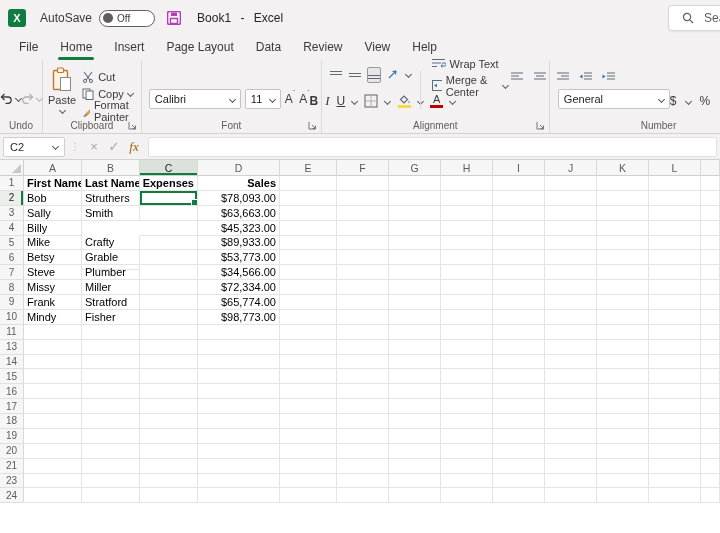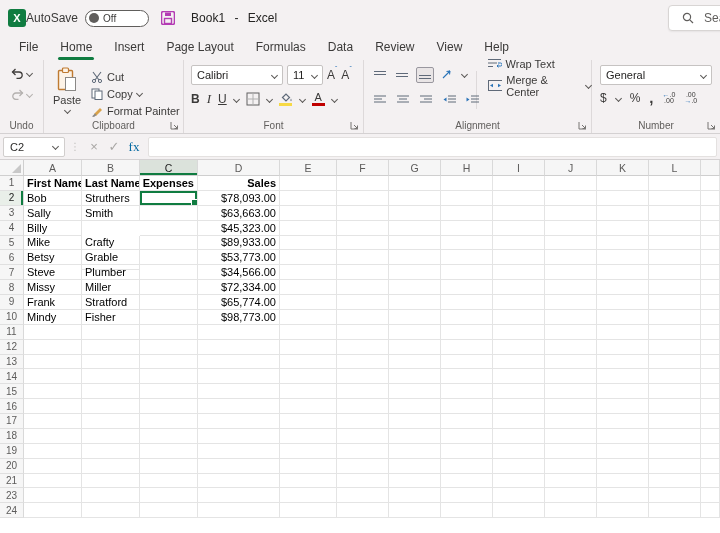--- a/index.html
+++ b/index.html
@@ -2,39 +2,39 @@
 <html><head>
 <meta charset="utf-8">
 <style>
   * { margin:0; padding:0; box-sizing:border-box; }
   html,body { width:720px; height:533px; overflow:hidden; font-family:"Liberation Sans",sans-serif; background:#fff; }
 
   
   .titlebar { height:36px; background:#f4f1f2; display:flex; align-items:center; padding-left:8px; position:relative; }
   .app-logo { width:18px; height:18px; border-radius:3px; background:#107C41; color:#fff; font-size:11px; font-weight:bold;
               display:flex; align-items:center; justify-content:center; }
-  .autosave-label { font-size:12px; color:#3b3a39; }
-  .toggle { width:64px; height:17px; border:1px solid #605e5c; border-radius:9px; background:#fff; display:flex; align-items:center; margin-left:7px; }
+  .autosave-label { font-size:12px; color:#3b3a39; margin-left:14px; }
+  .toggle { width:56px; height:17px; border:1px solid #605e5c; border-radius:9px; background:#fff; display:flex; align-items:center; margin-left:7px; }
   .toggle-knob { width:10px; height:10px; border-radius:50%; background:#605e5c; margin-left:3px; }
   .toggle-state { font-size:10px; color:#3b3a39; margin-left:4px; }
   .save-svg { margin-left:12px; }
   .doc-title { font-size:12px; color:#252423; margin-left:16px; word-spacing:6px; }
   .search-box { position:absolute; left:668px; top:5px; width:130px; height:26px; background:#fff; border:1px solid #d8d5d4;
                 border-radius:4px; display:flex; align-items:center; padding-left:13px; box-shadow:0 1px 2px rgba(0,0,0,.06); }
   .search-box span { font-size:12px; color:#605e5c; margin-left:10px; }
 
   
   .tabs { height:24px; background:#f4f1f2; display:flex; align-items:flex-end; padding-left:8px; }
   .tab { font-size:12px; color:#3b3a39; padding:4px 11px 6px; position:relative; cursor:default; }
   .tab.active { font-weight:400; }
   .tab.active::after { content:""; position:absolute; left:9px; right:9px; bottom:0; height:3px; background:#107C41; border-radius:2px; }
 
   
   .ribbon { height:74px; background:#f4f1f2; border-bottom:1px solid #d4d1d2; display:flex; }
-  .rgroup { position:relative; border-right:1px solid #ddd9da; padding-top:3px; display:flex; flex-direction:column; }
+  .rgroup { position:relative; border-right:1px solid #ddd9da; padding-top:3px; display:flex; flex-direction:row; }
   .rgroup:last-child { border-right:none; }
   .glabel { position:absolute; bottom:2px; left:0; right:0; text-align:center; font-size:10px; color:#605e5c; }
   .launcher { position:absolute; bottom:3px; right:4px; width:9px; height:9px; }
   .launcher svg { display:block; }
   .grow { display:flex; align-items:center; }
   .chev { width:5px; height:5px; border-right:1px solid #5a5856; border-bottom:1px solid #5a5856; transform:rotate(45deg); display:inline-block; flex:none; }
   .icon-txt { font-size:11px; color:#3b3a39; }
 
   
   .g-undo { width:44px; align-items:center; }
@@ -82,21 +82,21 @@
   .comma { font-size:15px; font-weight:bold; color:#3b3a39; line-height:8px; }
   .decbtn { font-size:7px; color:#3b3a39; line-height:6px; text-align:center; }
   .decbtn .blue { color:#2b74b8; }
 
   
   .fbar { height:26px; background:#f4f1f2; border-bottom:1px solid #d4d1d2; display:flex; align-items:center; padding:2px 1px; }
   .namebox { width:62px; height:20px; background:#fff; border:1px solid #d1cecd; border-radius:2px; display:flex; align-items:center;
              justify-content:space-between; padding:0 6px; font-size:11px; color:#2b2a29; margin-left:2px; }
   .grip { color:#c3c0bf; font-size:10px; letter-spacing:-1px; margin:0 5px; }
   .fb-ic { width:20px; text-align:center; font-size:13px; color:#a8a6a4; }
-  .fb-fx { font-family:"Liberation Serif",serif; font-size:13px; color:#0369a1; }
+  .fb-fx { font-family:"Liberation Serif",serif; font-style:italic; font-size:13px; color:#a16207; }
   .fb-input { flex:1; height:20px; background:#fff; border:1px solid #e4e1e0; border-radius:2px; margin:0 2px 0 4px; }
 
   
   .sheet { width:720px; height:373px; position:relative; overflow:hidden; background:#fff; }
   .hdr-row { display:flex; height:16px; }
   .corner { width:24px; height:16px; background:#f6f6f6; border-right:1px solid #cfcfcf; border-bottom:1px solid #cfcfcf; position:relative; }
   .corner::after { content:""; position:absolute; right:2px; bottom:2px; border-style:solid; border-width:0 0 9px 9px; border-color:transparent transparent #c8c8c8 transparent; }
   .colh { height:16px; background:#f6f6f6; border-right:1px solid #d9d9d9; border-bottom:1px solid #cfcfcf; font-size:10.5px; color:#5c5b5a;
           display:flex; align-items:center; justify-content:center; }
   .colh.sel { background:#dbe2db; color:#1c1c1c; box-shadow:inset 0 -2px 0 #107C41; }
@@ -134,21 +134,20 @@
     </svg>
     <span>Search</span>
   </div>
 </div>
 
 <div class="tabs">
     <div class="tab">File</div>
     <div class="tab active">Home</div>
     <div class="tab">Insert</div>
     <div class="tab">Page Layout</div>
-    <div class="tab">Formulas</div>
     <div class="tab">Data</div>
     <div class="tab">Review</div>
     <div class="tab">View</div>
     <div class="tab">Help</div>
   </div>
 
 <div class="ribbon">
 
   <div class="rgroup g-undo">
     <div class="ubtn u-undo">
@@ -558,36 +557,20 @@
       <div class="cell" style="width: 52px;"></div>
       <div class="cell" style="width: 52px;"></div>
       <div class="cell" style="width: 52px;"></div>
       <div class="cell" style="width: 52px;"></div>
       <div class="cell" style="width: 52px;"></div>
       <div class="cell" style="width: 52px;"></div>
       <div class="cell" style="width: 52px;"></div>
       <div class="cell" style="width: 19px;"></div>
     </div>
     <div class="srow">
-      <div class="rowh">12</div>
-      <div class="cell" style="width: 58px;"></div>
-      <div class="cell" style="width: 58px;"></div>
-      <div class="cell right" style="width: 58px;"></div>
-      <div class="cell right" style="width: 82px;"></div>
-      <div class="cell" style="width: 57px;"></div>
-      <div class="cell" style="width: 52px;"></div>
-      <div class="cell" style="width: 52px;"></div>
-      <div class="cell" style="width: 52px;"></div>
-      <div class="cell" style="width: 52px;"></div>
-      <div class="cell" style="width: 52px;"></div>
-      <div class="cell" style="width: 52px;"></div>
-      <div class="cell" style="width: 52px;"></div>
-      <div class="cell" style="width: 19px;"></div>
-    </div>
-    <div class="srow">
       <div class="rowh">13</div>
       <div class="cell" style="width: 58px;"></div>
       <div class="cell" style="width: 58px;"></div>
       <div class="cell right" style="width: 58px;"></div>
       <div class="cell right" style="width: 82px;"></div>
       <div class="cell" style="width: 57px;"></div>
       <div class="cell" style="width: 52px;"></div>
       <div class="cell" style="width: 52px;"></div>
       <div class="cell" style="width: 52px;"></div>
       <div class="cell" style="width: 52px;"></div>

